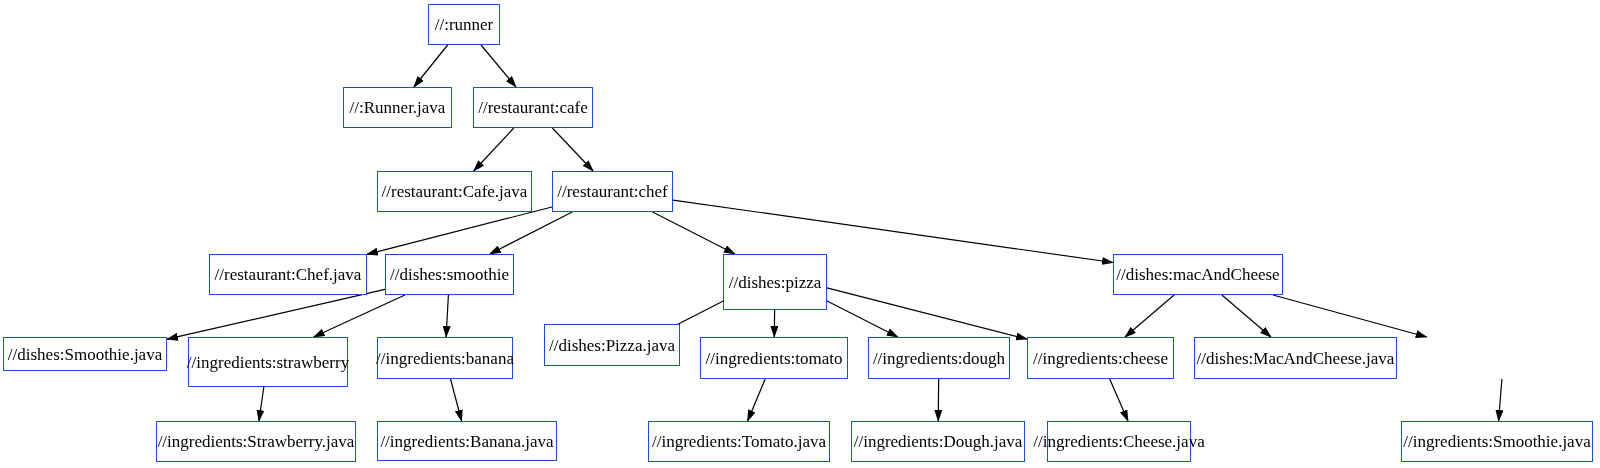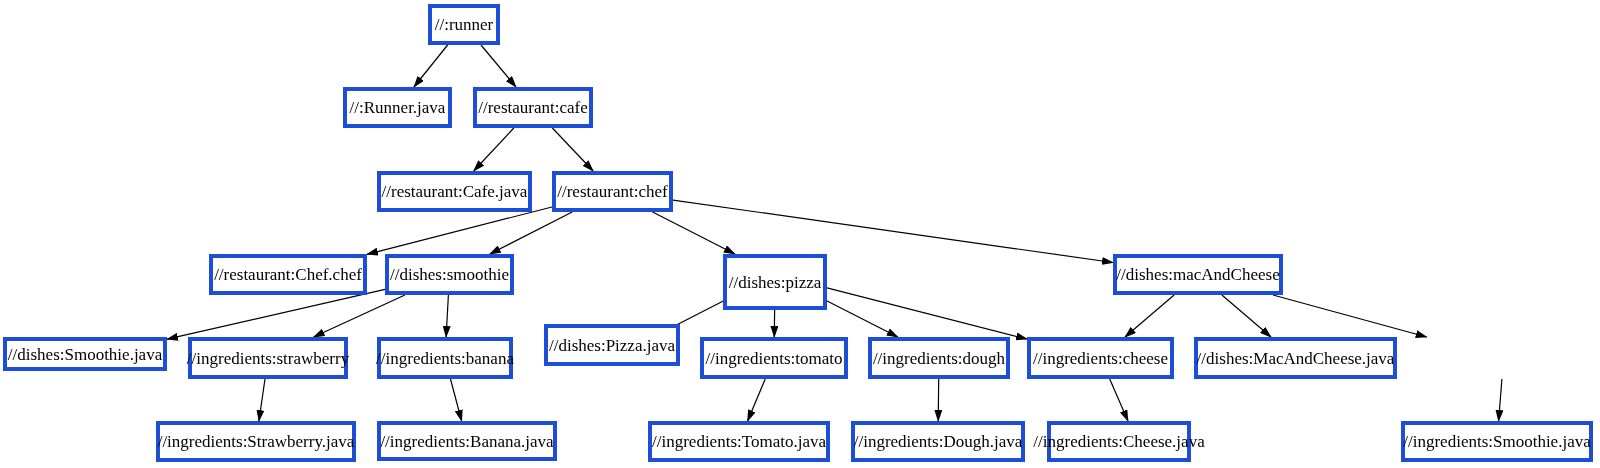--- a/index.html
+++ b/index.html
@@ -19,21 +19,21 @@
     position: absolute;
     left: 0;
     top: 0;
     width: 1600px;
     height: 468px;
   }
   .node {
     position: absolute;
     box-sizing: border-box;
     background: #ffffff;
-    border: 4px solid #1d4ed8;
+    border: 1px solid #1d4ed8;
     display: flex;
     align-items: center;
     justify-content: center;
     white-space: nowrap;
   }
   .node-label {
     font-size: 17px;
     color: #000000;
     line-height: 1;
   }
@@ -89,40 +89,40 @@
 
   <div class="node" style="left:377px; top:171px; width:155px; height:41px">
     <span class="node-label">//restaurant:Cafe.java</span>
   </div>
 
   <div class="node" style="left:552px; top:171px; width:121px; height:41px">
     <span class="node-label">//restaurant:chef</span>
   </div>
 
   <div class="node" style="left:209px; top:254px; width:158px; height:41px">
-    <span class="node-label">//restaurant:Chef.chef</span>
+    <span class="node-label">//restaurant:Chef.java</span>
   </div>
 
   <div class="node" style="left:385px; top:254px; width:129px; height:41px">
     <span class="node-label">//dishes:smoothie</span>
   </div>
 
   <div class="node" style="left:723px; top:254px; width:104px; height:56px">
     <span class="node-label">//dishes:pizza</span>
   </div>
 
   <div class="node" style="left:1113px; top:254px; width:170px; height:41px">
     <span class="node-label">//dishes:macAndCheese</span>
   </div>
 
   <div class="node" style="left:3px; top:337px; width:164px; height:34px">
     <span class="node-label">//dishes:Smoothie.java</span>
   </div>
 
-  <div class="node" style="left:188px; top:337px; width:160px; height:42px">
+  <div class="node" style="left:188px; top:337px; width:160px; height:50px">
     <span class="node-label">//ingredients:strawberry</span>
   </div>
 
   <div class="node" style="left:377px; top:337px; width:136px; height:42px">
     <span class="node-label">//ingredients:banana</span>
   </div>
 
   <div class="node" style="left:544px; top:324px; width:136px; height:42px">
     <span class="node-label">//dishes:Pizza.java</span>
   </div>

